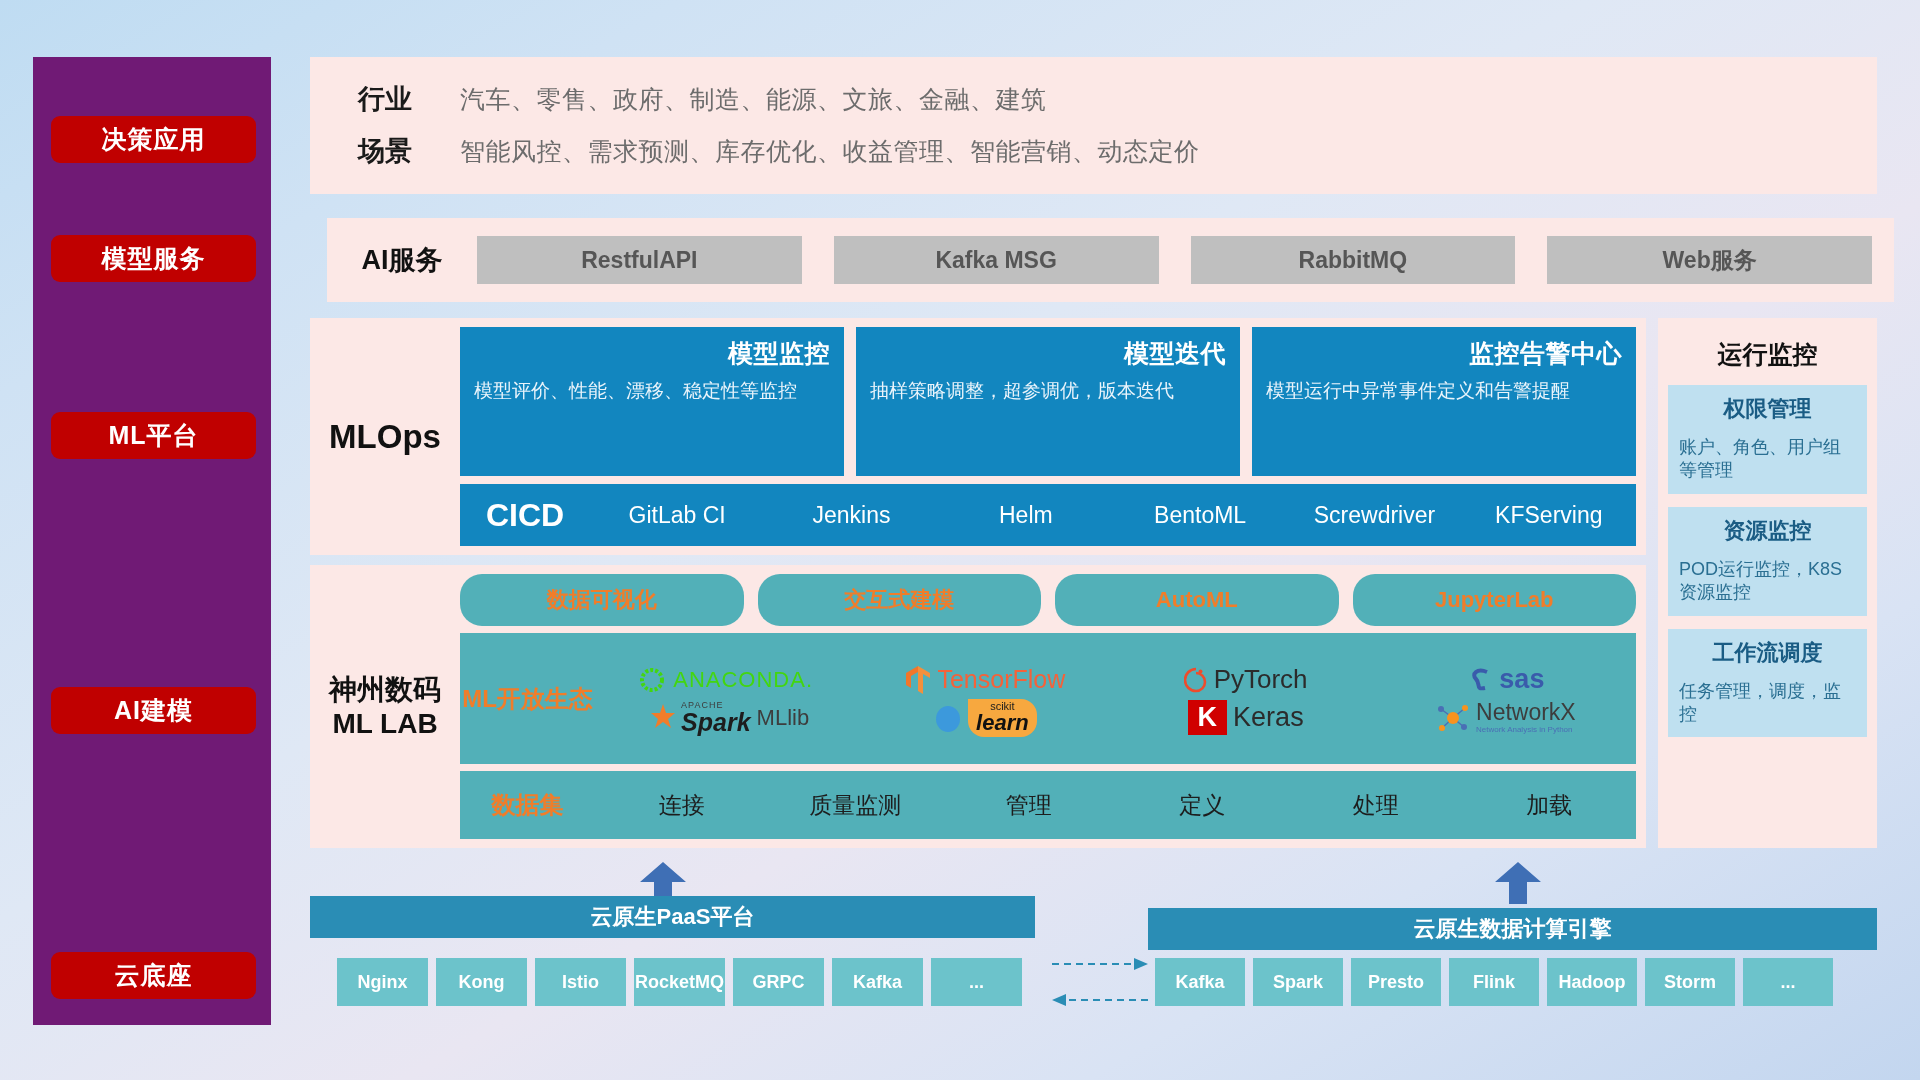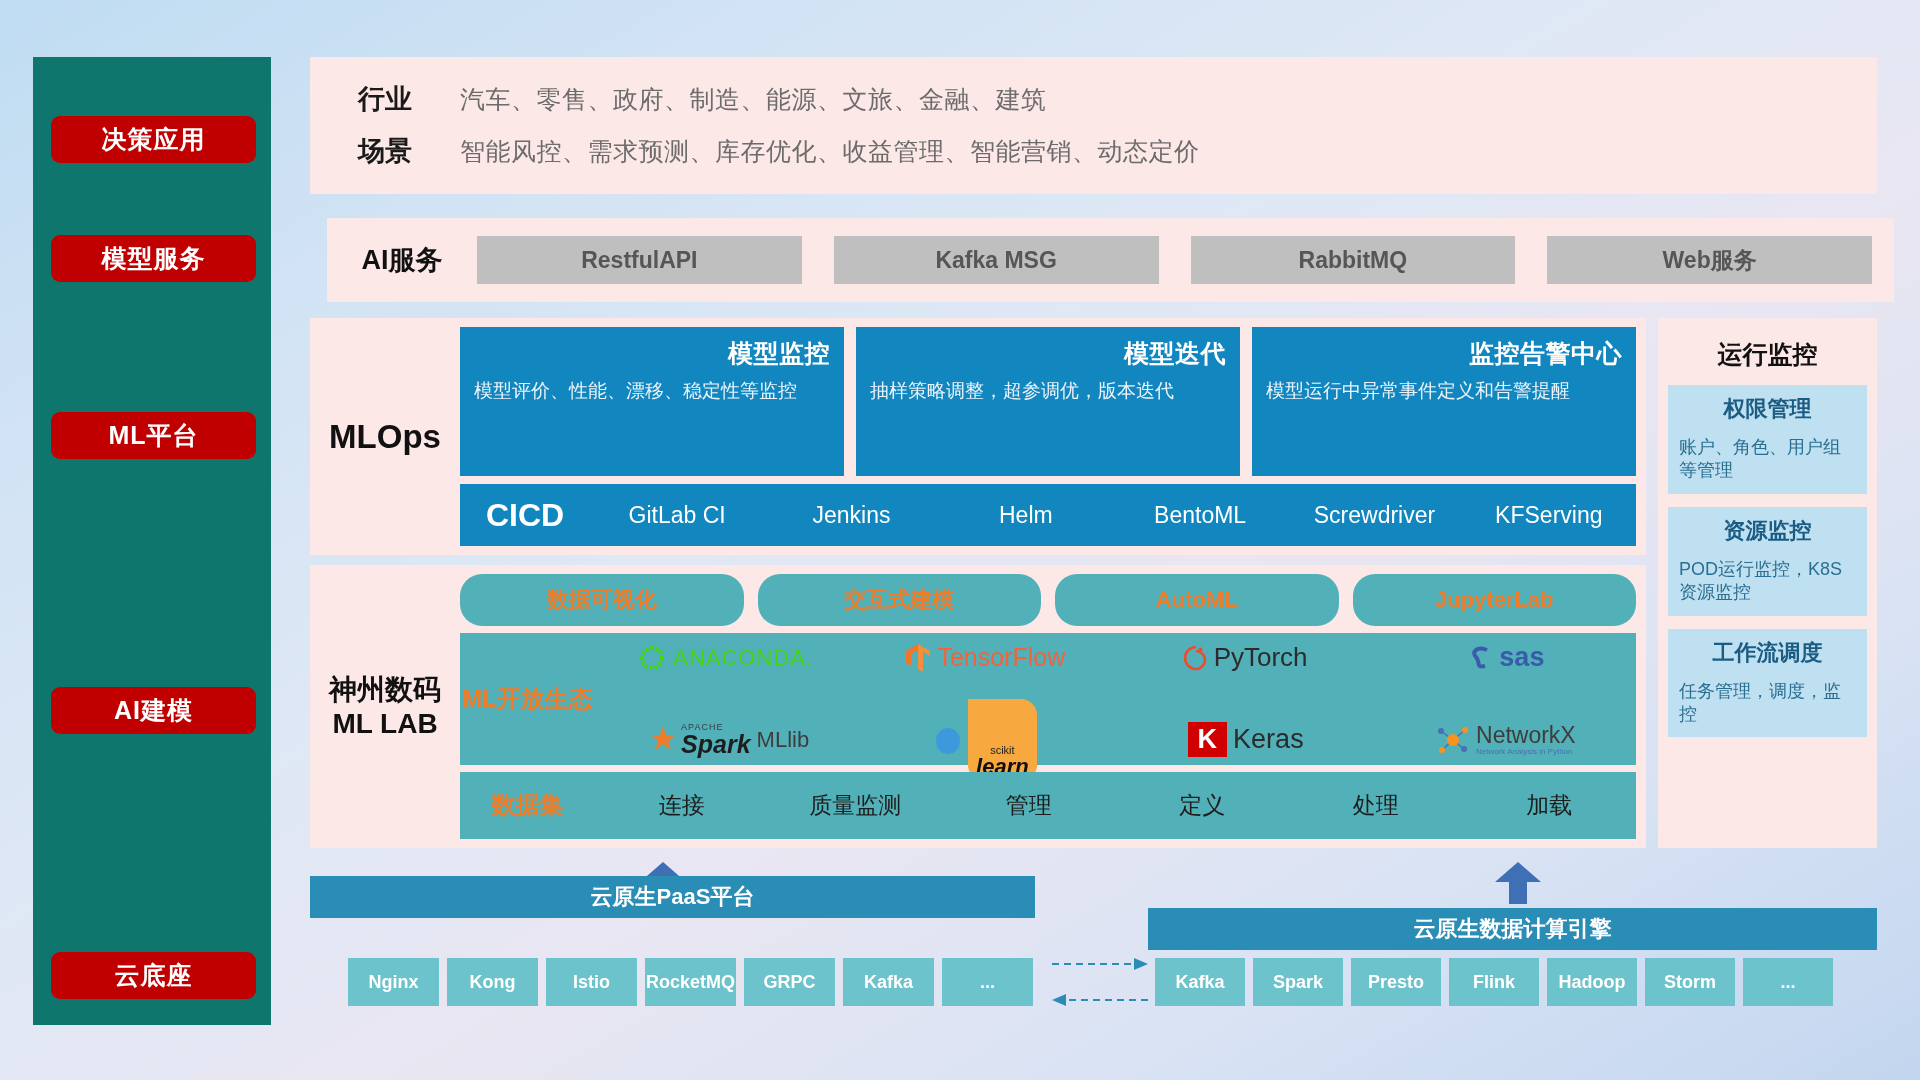--- a/index.html
+++ b/index.html
@@ -8,21 +8,21 @@
     font-family: "Liberation Sans", "DejaVu Sans", sans-serif;
     background: linear-gradient(150deg, #bfdcf2 0%, #cfe2f4 18%, #dfe8f5 42%, #e9e6f2 60%, #d9e3f4 78%, #c3d6ef 100%);
     overflow: hidden;
     position: relative;
   }
 
   
   #sidebar {
     position: absolute; left: 33px; top: 57px;
     width: 238px; height: 968px;
-    background: #0f766e;
+    background: #701a75;
   }
   .side-chip {
     position: absolute; left: 18px; width: 205px; height: 47px;
     background: #c00000; border-radius: 9px;
     color: #fff; font-size: 25px; font-weight: bold;
     display: flex; align-items: center; justify-content: center;
     letter-spacing: 1px;
   }
   .side-chip.s0 { top: 59px; }
   .side-chip.s1 { top: 178px; }
@@ -132,30 +132,30 @@
 
   
   .up-arrow { position: absolute; width: 46px; height: 42px; }
 
   
   .cloud-bar {
     position: absolute; height: 42px; background: #2a8db5;
     color: #fff; font-size: 22px; font-weight: bold;
     display: flex; align-items: center; justify-content: center;
   }
-  #cloud-left { left: 310px; top: 876px; width: 725px; }
+  #cloud-left { left: 310px; top: 896px; width: 725px; }
   #cloud-right { left: 1148px; top: 908px; width: 729px; }
 
   .chip-row { position: absolute; top: 958px; display: flex; gap: 8px; }
   .chip {
     background: #6cc3cb; color: #fff; font-size: 18px; font-weight: bold;
     height: 48px; display: flex; align-items: center; justify-content: center;
     text-align: center; line-height: 1.05; padding: 0 4px;
   }
-  #chips-left { left: 320px; padding-left: 28px; }
+  #chips-left { left: 309px; padding-left: 28px; }
   #chips-left .chip { width: 91px; }
   #chips-right { left: 1155px; }
   #chips-right .chip { width: 90px; }
 
   
   .dashed { position: absolute; }
 </style>
 </head>
 <body>
 
@@ -286,21 +286,21 @@
             <span style="font-size:25px;color:#1d1d1d;font-weight:bold;font-style:italic;">Spark</span>
           </span>
           <span style="color:#3d3d3d;font-size:22px;">MLlib</span>
         </div>
 
         <div class="logo">
           <svg width="28" height="30" viewBox="0 0 28 30">
             <ellipse cx="14" cy="16" rx="12" ry="13" fill="#3c99dc"></ellipse>
           </svg>
           <span style="background:#f7a83f;border-radius:0 16px 16px 16px;padding:2px 8px 3px 8px;display:flex;flex-direction:column;align-items:center;line-height:1;">
-            <span style="font-size:11px;color:#1d1d1d;margin-top:44px;">scikit</span>
+            <span style="font-size:11px;color:#1d1d1d;">scikit</span>
             <span style="font-size:22px;color:#111;font-weight:bold;font-style:italic;">learn</span>
           </span>
         </div>
 
         <div class="logo">
           <span style="background:#d00000;color:#fff;font-size:27px;font-weight:bold;padding:2px 10px;">K</span>
           <span style="color:#2b2b2b;font-size:27px;">Keras</span>
         </div>
 
         <div class="logo">

